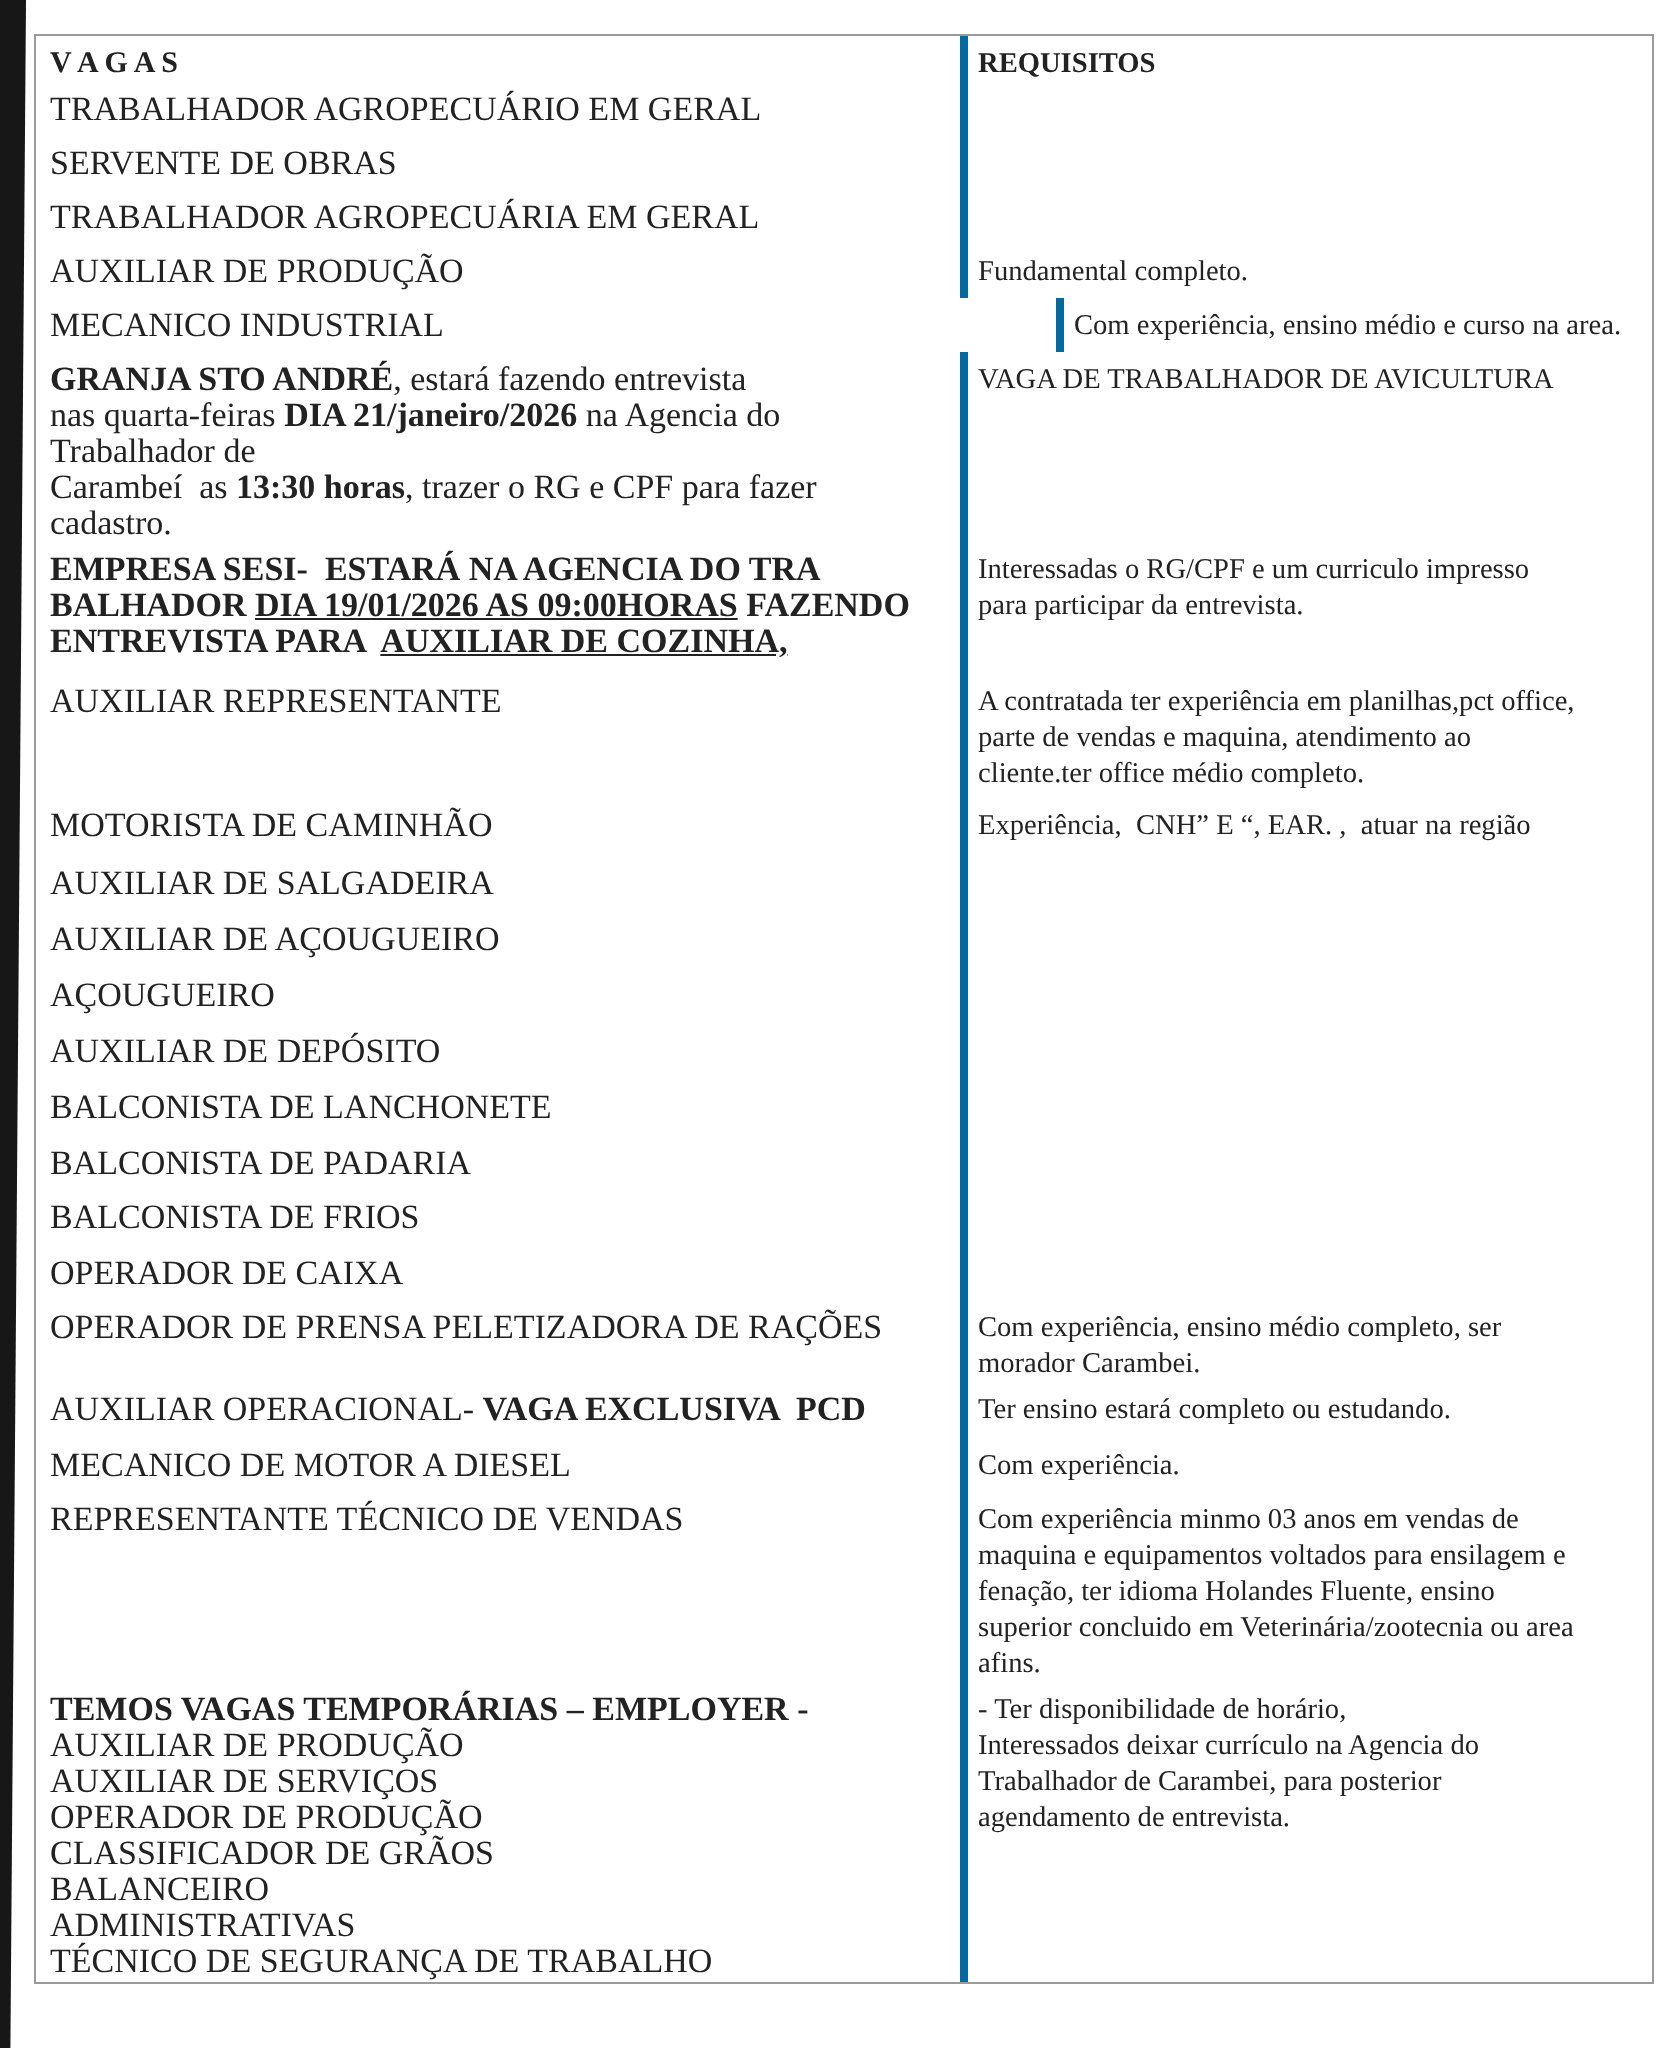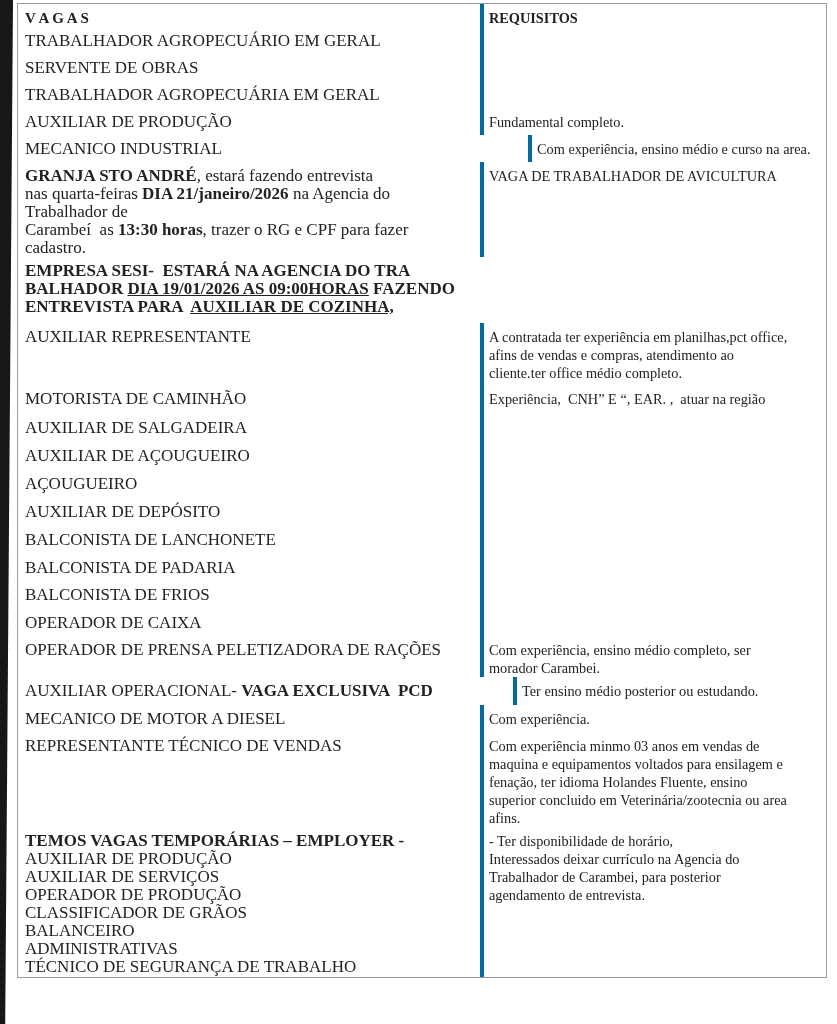--- a/index.html
+++ b/index.html
@@ -9,21 +9,21 @@
     font-family:"Liberation Serif","DejaVu Serif",serif;
     overflow:hidden;
   }
   .page{position:relative;width:837px;height:1024px;background:#ffffff;overflow:hidden;}
   .scan-bar{
     position:absolute;left:0;top:0;width:13px;height:1024px;
     background:#171717;
     clip-path:polygon(0 0,100% 0,40% 100%,0 100%);
   }
   .doc-table{
-    position:absolute;left:17px;top:3px;width:810px;
+    position:absolute;left:17px;top:17px;width:810px;
     min-height:944px;
     border:1px solid #9b9b9b;
     background:#ffffff;
     box-sizing:border-box;
   }
   .row{display:grid;grid-template-columns:462px 1fr;}
   .cell{
     padding:5px 8px 0 7px;
     font-size:17px;
     line-height:18px;
@@ -70,24 +70,25 @@
         <div class="row" style="min-height: 27px; gap: 48px;">
           <div class="cell left"><div class="line"><span>MECANICO INDUSTRIAL</span></div></div>
           <div class="cell right"><div class="line"><span>Com experiência, ensino médio e curso na area.</span></div></div>
         </div>
         <div class="row" style="min-height: 64px;">
           <div class="cell left"><div class="line"><span class="b">GRANJA STO ANDRÉ</span><span>, estará fazendo entrevista</span></div><div class="line"><span>nas quarta-feiras </span><span class="b">DIA 21/janeiro/2026</span><span> na Agencia do Trabalhador de</span></div><div class="line"><span>Carambeí  as </span><span class="b">13:30 horas</span><span>, trazer o RG e CPF para fazer cadastro.</span></div></div>
           <div class="cell right"><div class="line"><span>VAGA DE TRABALHADOR DE AVICULTURA</span></div></div>
         </div>
         <div class="row" style="min-height: 66px;">
           <div class="cell left"><div class="line"><span class="b">EMPRESA SESI-  ESTARÁ NA AGENCIA DO TRA</span></div><div class="line"><span class="b">BALHADOR </span><span class="b u">DIA 19/01/2026 AS 09:00HORAS</span><span class="b"> FAZENDO</span></div><div class="line"><span class="b">ENTREVISTA PARA  </span><span class="b u">AUXILIAR DE COZINHA,</span></div></div>
+          <div class="cell right"><div class="line"><span>Interessadas o RG/CPF e um curriculo impresso</span></div><div class="line"><span>para participar da entrevista.</span></div></div>
         </div>
         <div class="row" style="min-height: 62px;">
           <div class="cell left"><div class="line"><span>AUXILIAR REPRESENTANTE</span></div></div>
-          <div class="cell right"><div class="line"><span>A contratada ter experiência em planilhas,pct office,</span></div><div class="line"><span>afins de vendas e compras, atendimento ao</span></div><div class="line"><span>cliente.ter office médio completo.</span></div></div>
+          <div class="cell right"><div class="line"><span>A contratada ter experiência em planilhas,pct office,</span></div><div class="line"><span>parte de vendas e maquina, atendimento ao</span></div><div class="line"><span>cliente.ter office médio completo.</span></div></div>
         </div>
         <div class="row" style="min-height: 29px;">
           <div class="cell left"><div class="line"><span>MOTORISTA DE CAMINHÃO</span></div></div>
           <div class="cell right"><div class="line"><span>Experiência,  CNH” E “, EAR. ,  atuar na região</span></div></div>
         </div>
         <div class="row" style="min-height: 28px;">
           <div class="cell left"><div class="line"><span>AUXILIAR DE SALGADEIRA</span></div></div>
           <div class="cell right"></div>
         </div>
         <div class="row" style="min-height: 28px;">
@@ -115,23 +116,23 @@
           <div class="cell right"></div>
         </div>
         <div class="row" style="min-height: 27px;">
           <div class="cell left"><div class="line"><span>OPERADOR DE CAIXA</span></div></div>
           <div class="cell right"></div>
         </div>
         <div class="row" style="min-height: 41px;">
           <div class="cell left"><div class="line"><span>OPERADOR DE PRENSA PELETIZADORA DE RAÇÕES</span></div></div>
           <div class="cell right"><div class="line"><span>Com experiência, ensino médio completo, ser</span></div><div class="line"><span>morador Carambei.</span></div></div>
         </div>
-        <div class="row" style="min-height: 28px; gap: 33px;">
+        <div class="row" style="min-height: 28px;">
           <div class="cell left"><div class="line"><span>AUXILIAR OPERACIONAL- </span><span class="b">VAGA EXCLUSIVA  PCD</span></div></div>
-          <div class="cell right"><div class="line"><span>Ter ensino médio posterior ou estudando.</span></div></div>
+          <div class="cell right"><div class="line"><span>Ter ensino estará completo ou estudando.</span></div></div>
         </div>
         <div class="row" style="min-height: 27px;">
           <div class="cell left"><div class="line"><span>MECANICO DE MOTOR A DIESEL</span></div></div>
           <div class="cell right"><div class="line"><span>Com experiência.</span></div></div>
         </div>
         <div class="row" style="min-height: 93px;">
           <div class="cell left"><div class="line"><span>REPRESENTANTE TÉCNICO DE VENDAS</span></div></div>
           <div class="cell right"><div class="line"><span>Com experiência minmo 03 anos em vendas de</span></div><div class="line"><span>maquina e equipamentos voltados para ensilagem e</span></div><div class="line"><span>fenação, ter idioma Holandes Fluente, ensino</span></div><div class="line"><span>superior concluido em Veterinária/zootecnia ou area</span></div><div class="line"><span>afins.</span></div></div>
         </div>
         <div class="row" style="min-height: 150px;">

